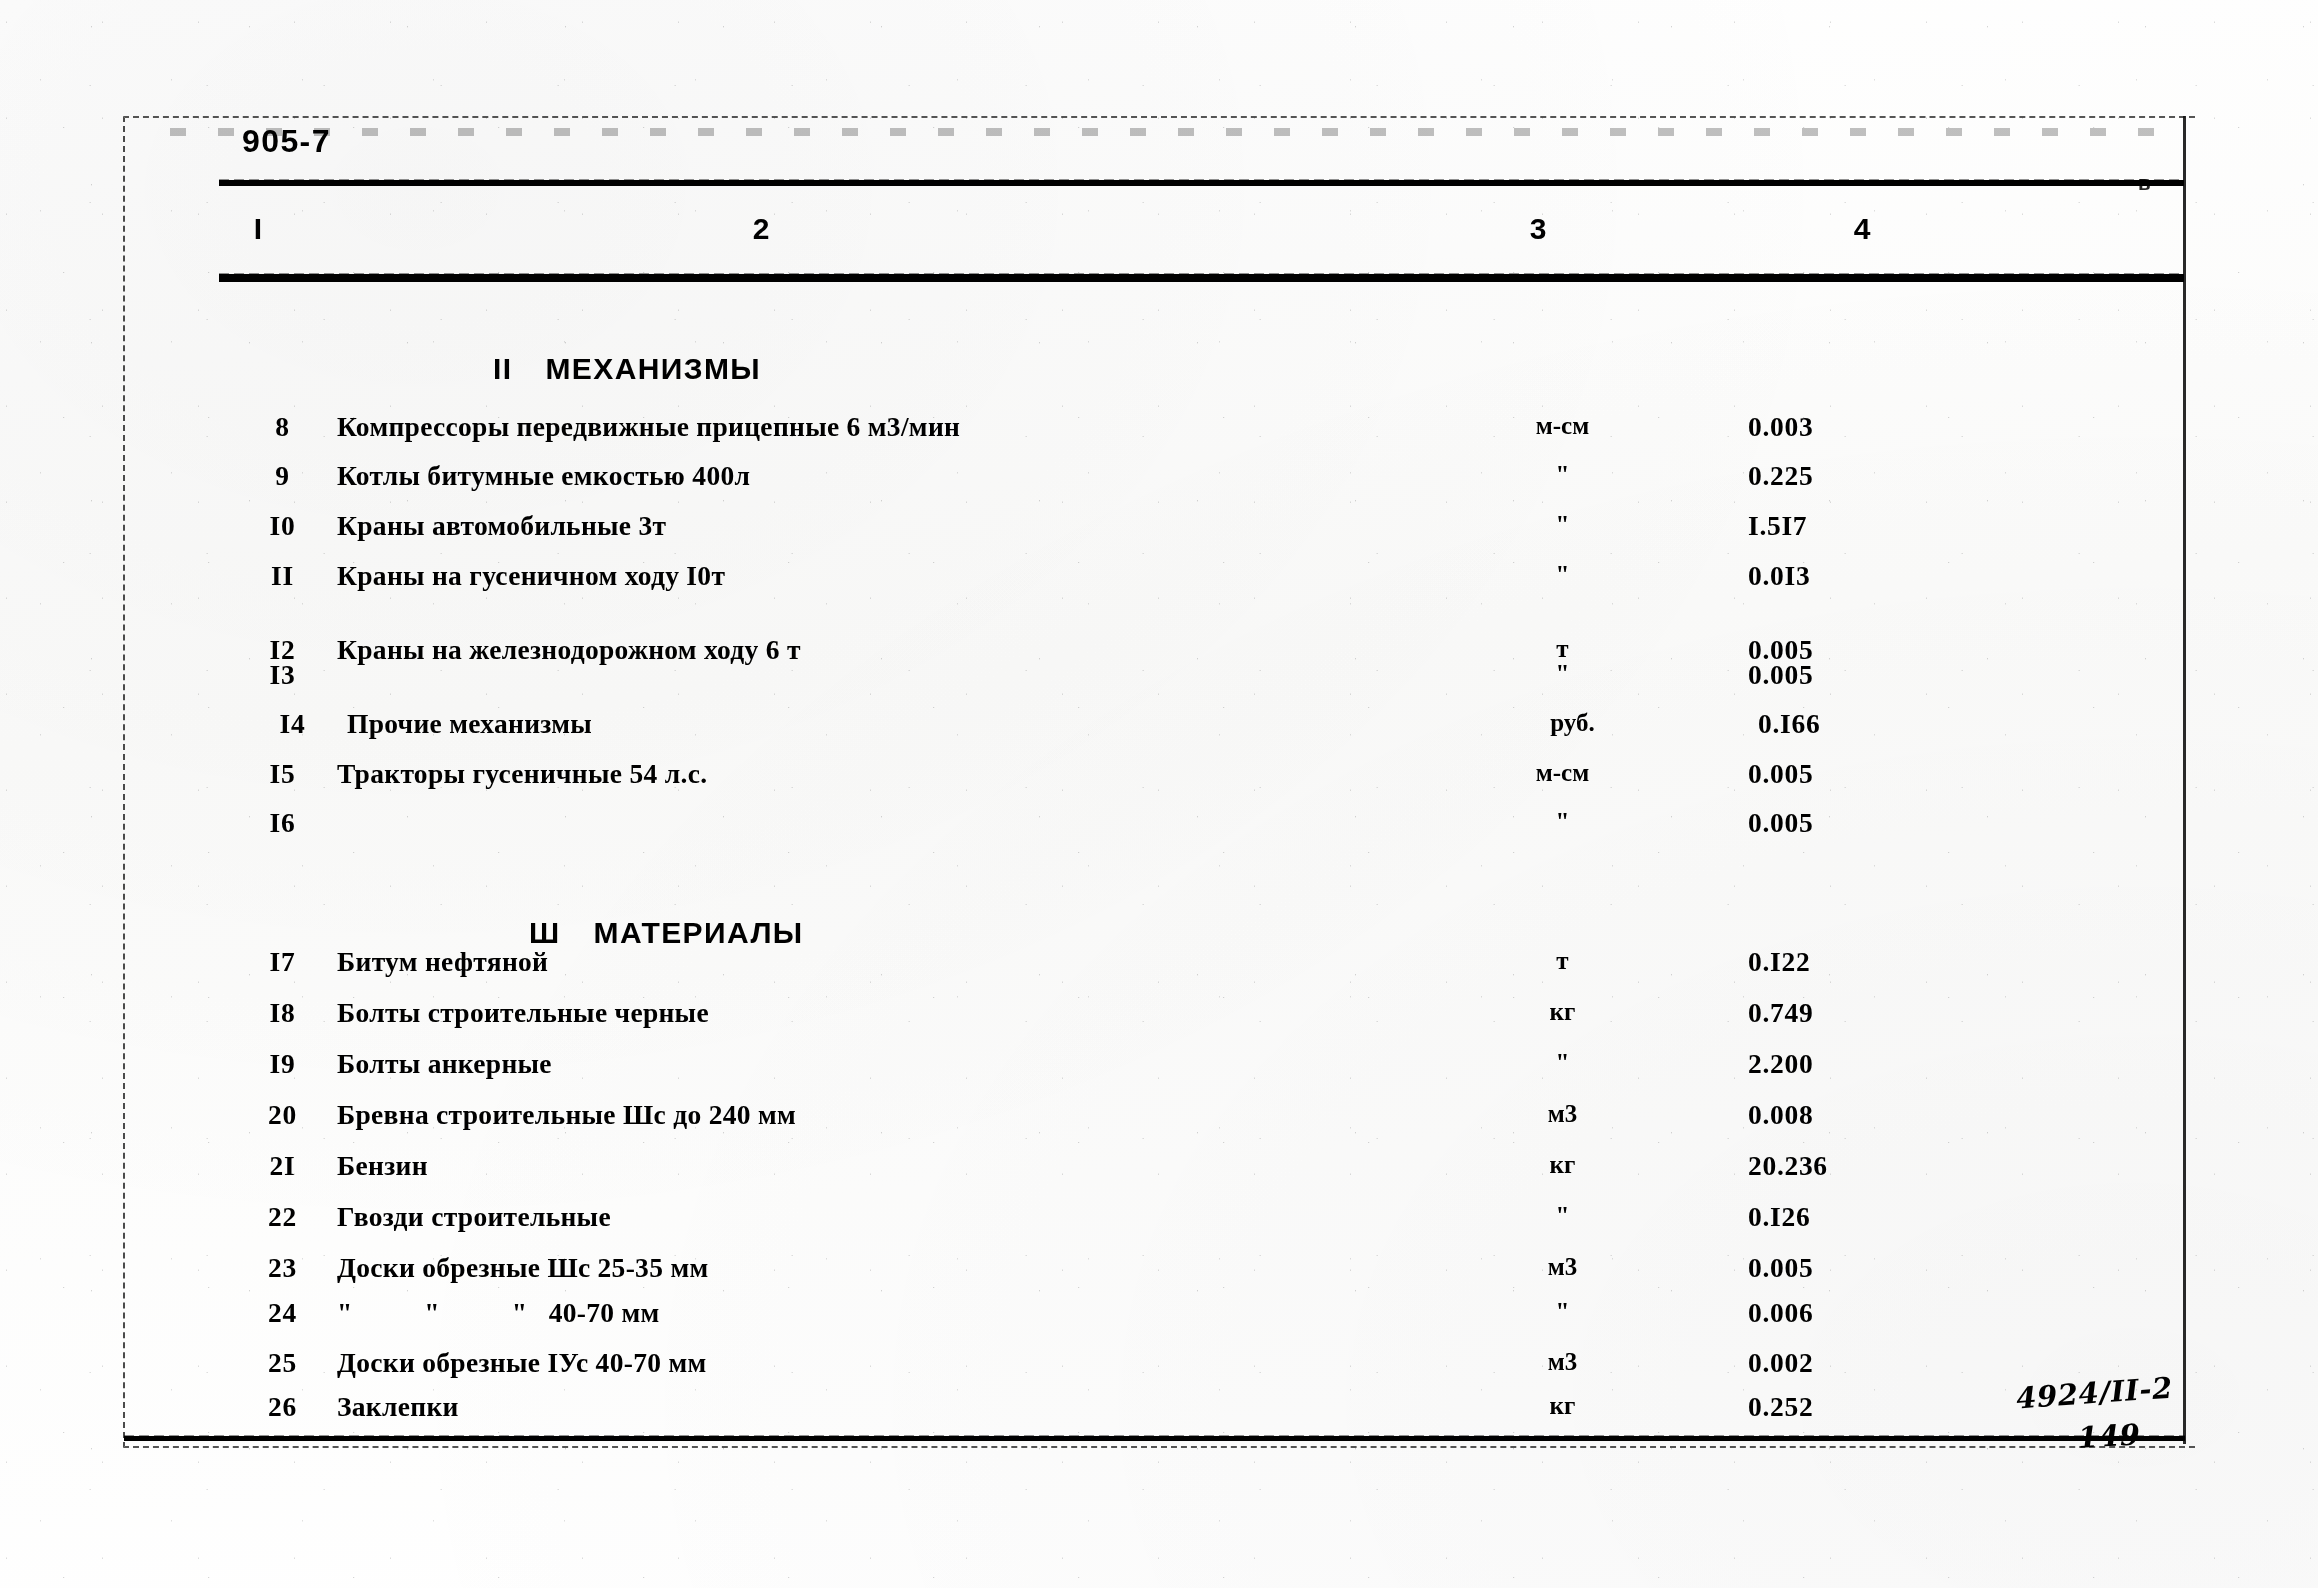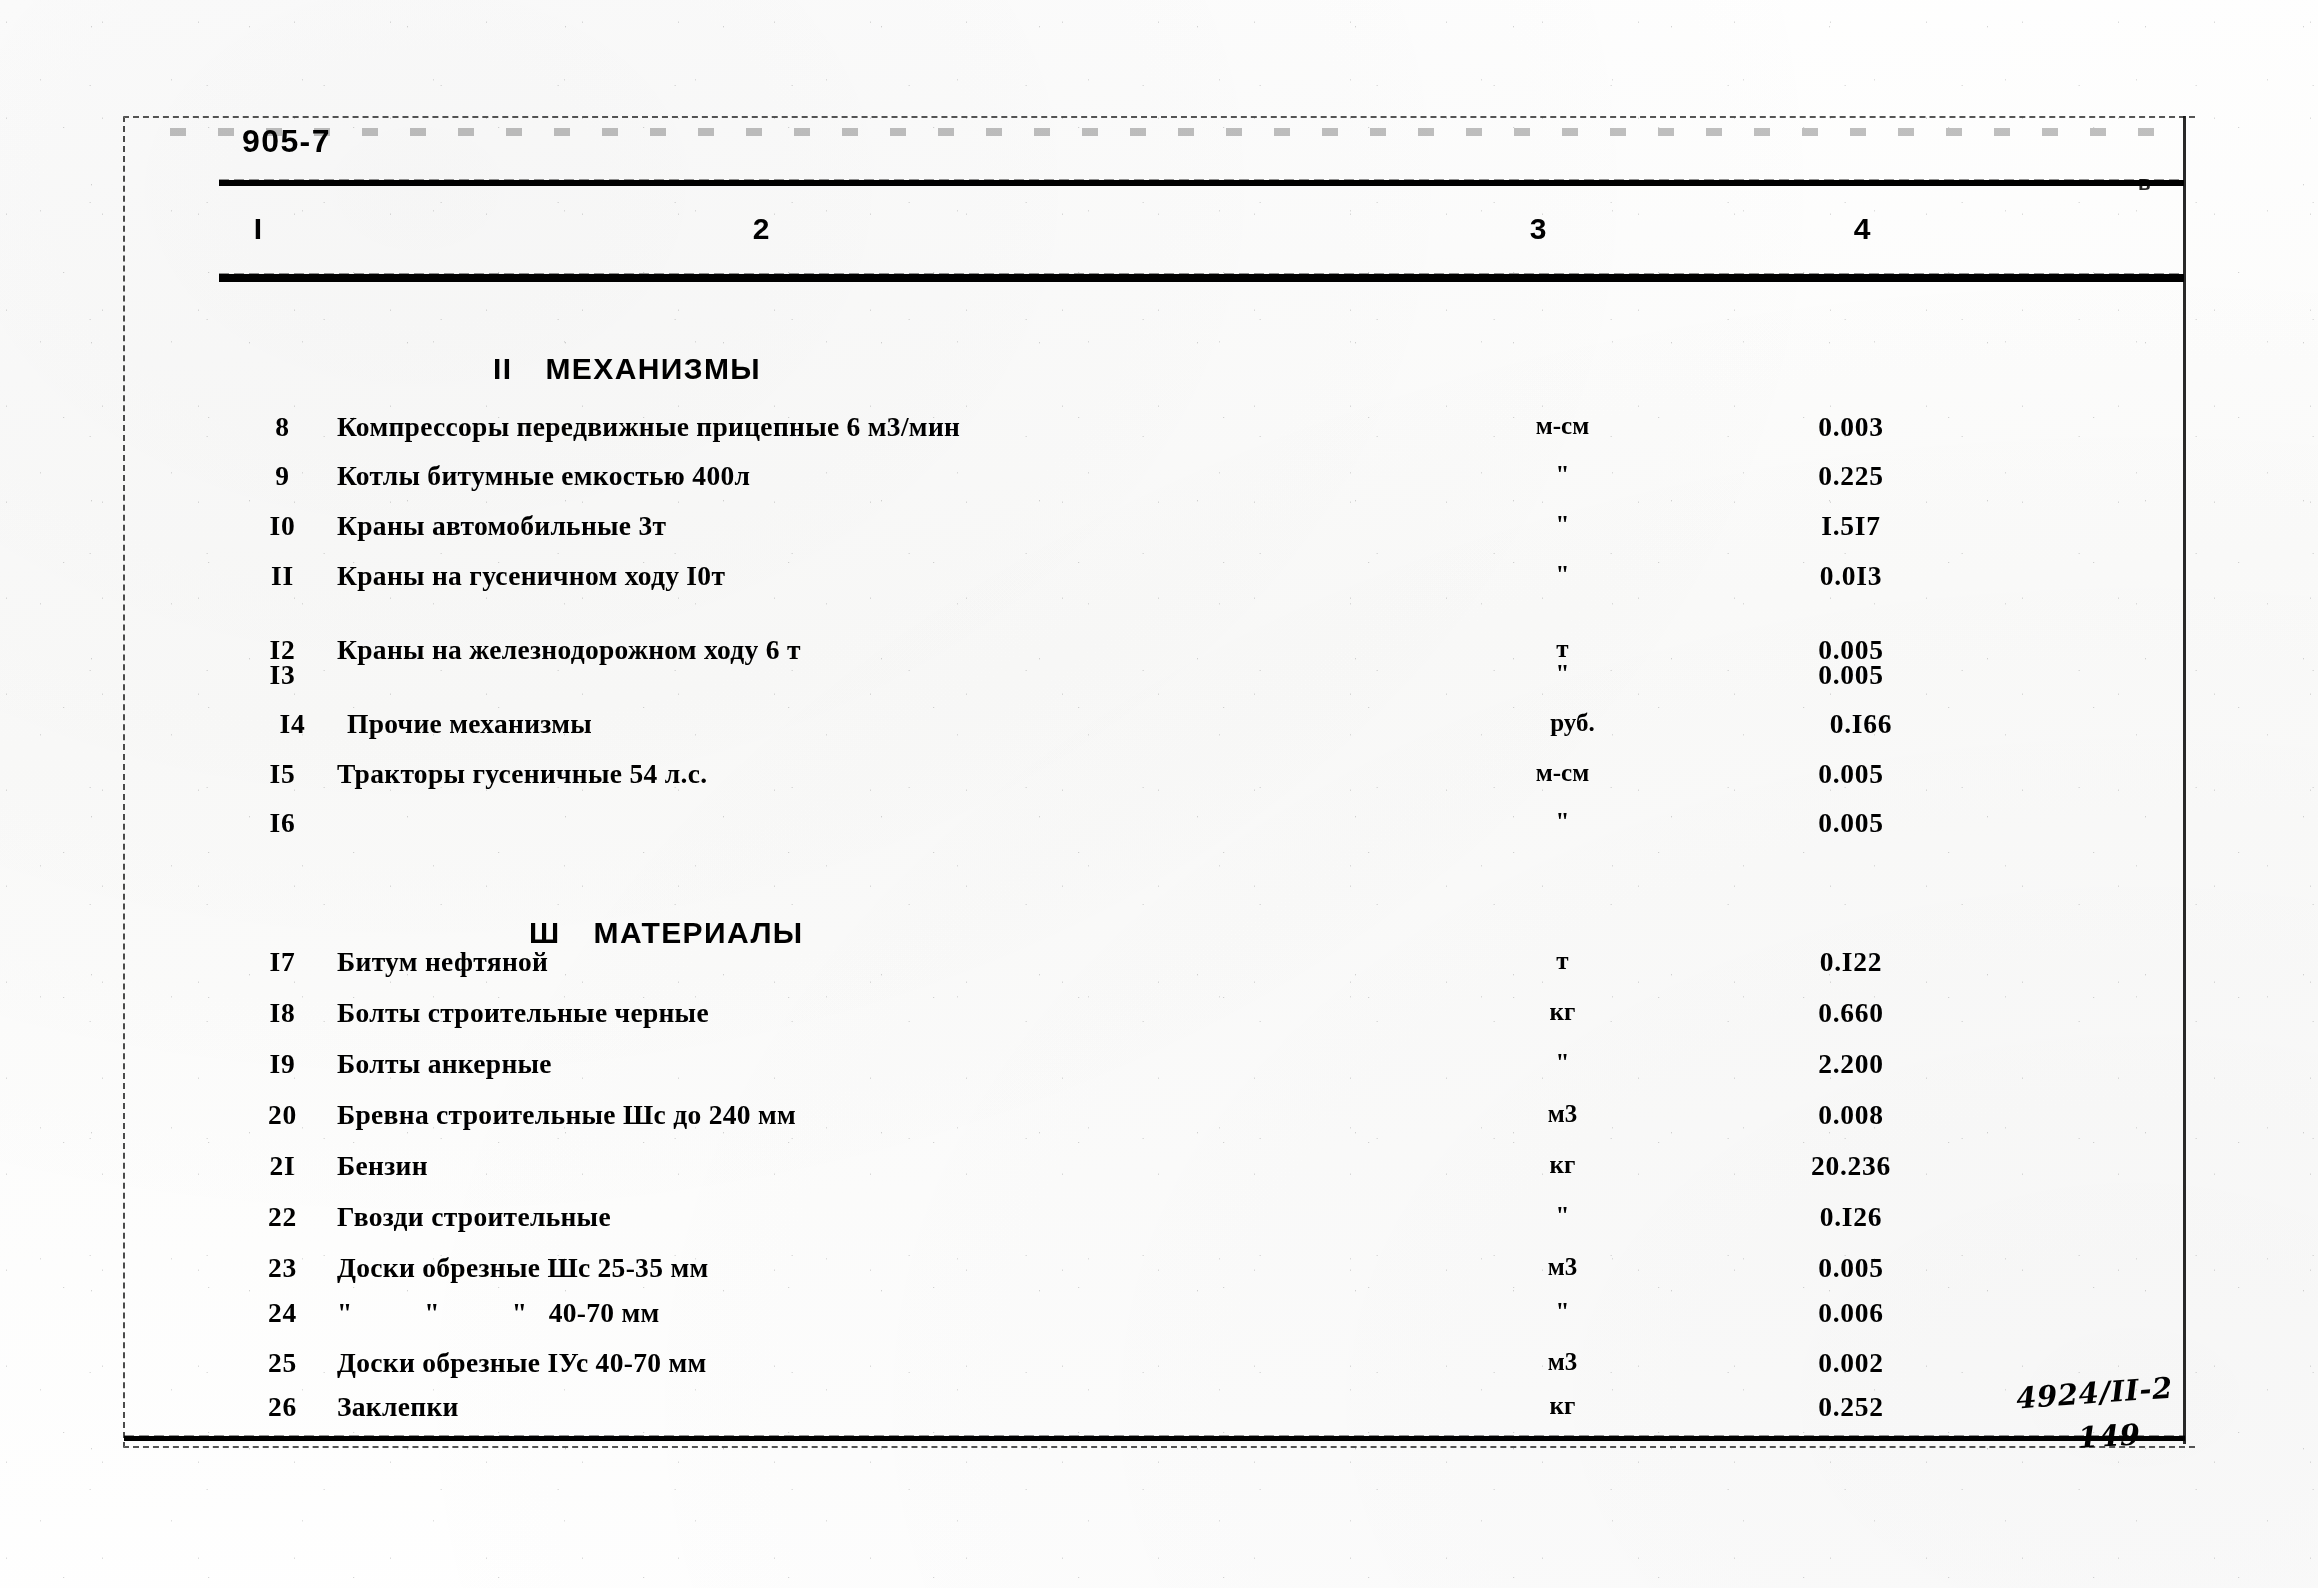--- a/index.html
+++ b/index.html
@@ -146,21 +146,21 @@
     position: absolute;
     font-size: 27.5px;
     font-family: "Liberation Serif", serif;
     font-weight: 700;
     white-space: pre;
     line-height: 1;
   }
   .c-num  { left: 241px;  width: 83px; text-align: center; letter-spacing: 0.7px; }
   .c-name { left: 337px;  width: 1101px; letter-spacing: 0.3px; }
   .c-unit { left: 1487px; width: 151px; text-align: center; font-size: 25px; }
-  .c-val  { left: 1748px; width: 206px; text-align: center; letter-spacing: 0.7px; }
+  .c-val  { left: 1748px; width: 206px; text-align: left; letter-spacing: 0.7px; }
 
   
   .ditto { font-weight: 700; }
 
   
   .handwritten {
     position: absolute;
     font-family: "DejaVu Serif", serif;
     font-style: italic;
     font-weight: 700;
@@ -275,21 +275,21 @@
   <div class="row" style="top:948px;">
     <div class="cell c-num">I7</div>
     <div class="cell c-name">Битум нефтяной</div>
     <div class="cell c-unit">т</div>
     <div class="cell c-val">0.I22</div>
   </div>
   <div class="row" style="top:999px;">
     <div class="cell c-num">I8</div>
     <div class="cell c-name">Болты строительные черные</div>
     <div class="cell c-unit">кг</div>
-    <div class="cell c-val">0.660</div>
+    <div class="cell c-val">0.749</div>
   </div>
   <div class="row" style="top:1050px;">
     <div class="cell c-num">I9</div>
     <div class="cell c-name">Болты анкерные</div>
     <div class="cell c-unit ditto">"</div>
     <div class="cell c-val">2.200</div>
   </div>
   <div class="row" style="top:1101px;padding-left:48px;">
     <div class="cell c-num">20</div>
     <div class="cell c-name">Бревна строительные Шс до 240 мм</div>

